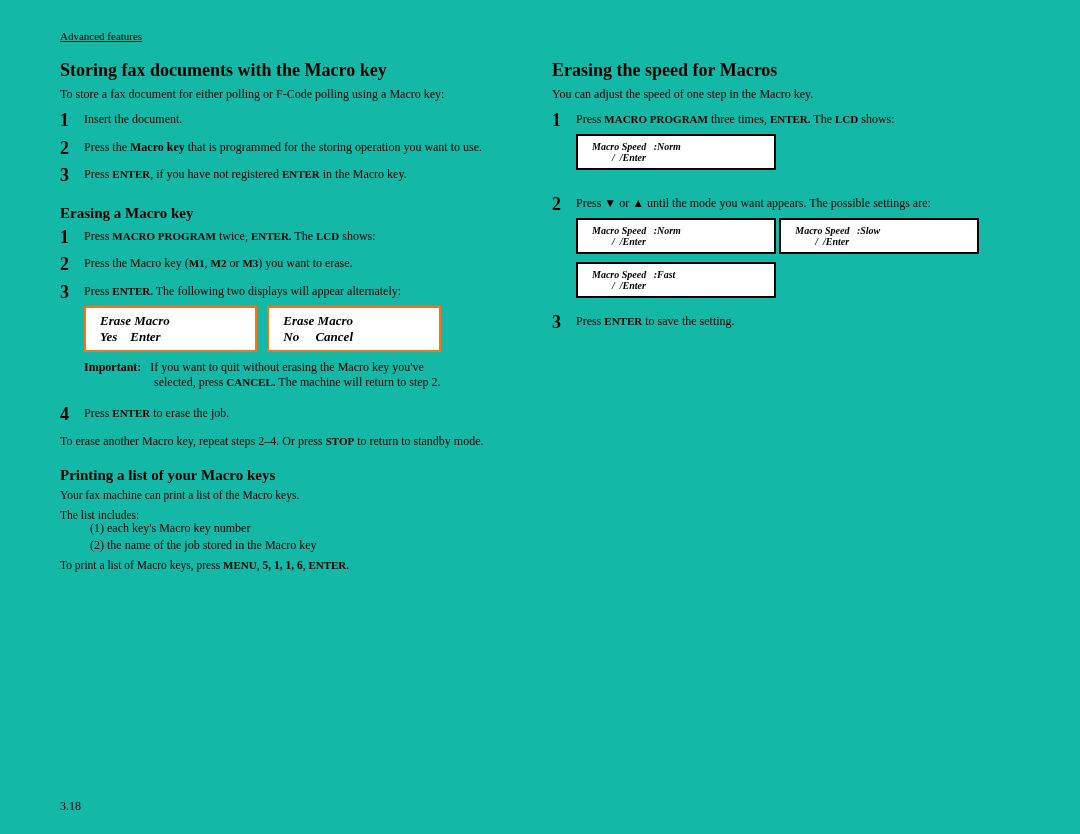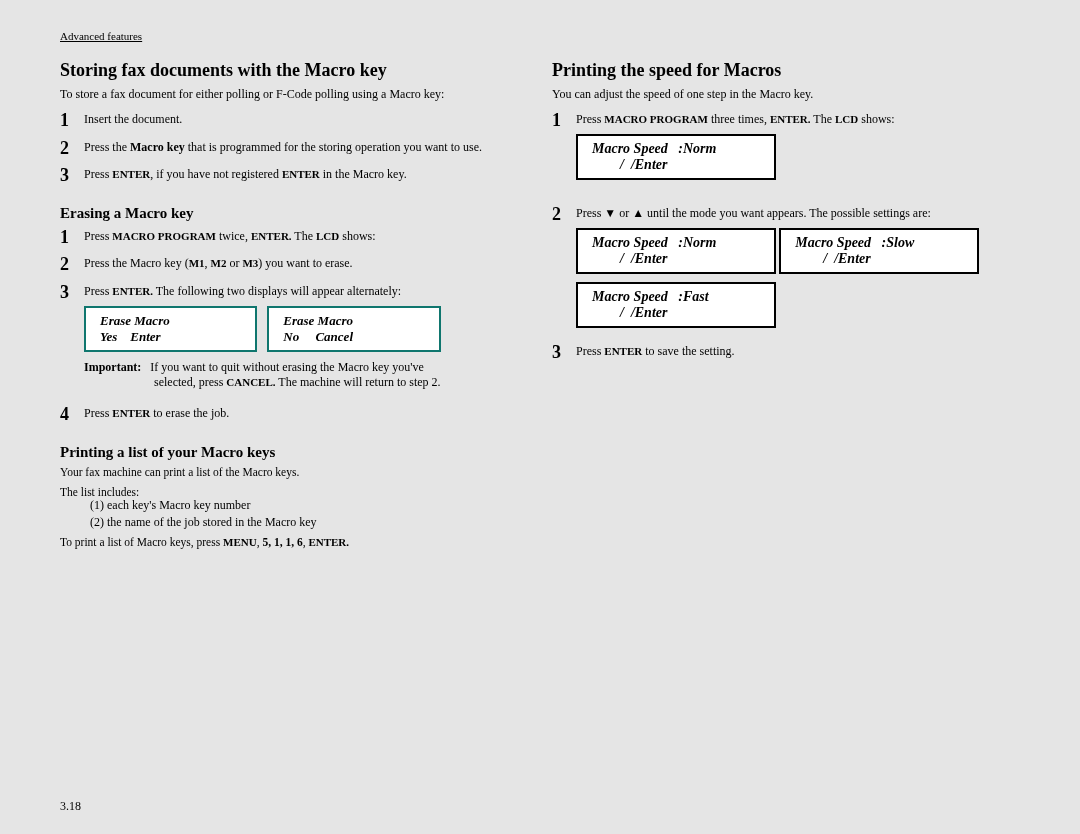--- a/index.html
+++ b/index.html
@@ -8,21 +8,21 @@
       font-family: Times New Roman, Times, serif;
       font-size: 13px;
       color: #000;
       width: 1080px;
       min-height: 834px;
       padding: 0;
     }
     .page {
       width: 1080px;
       min-height: 834px;
-      background: #e5e5e5;
+      background: #14b8a6;
       padding: 30px 60px 30px 60px;
       position: relative;
     }
     .breadcrumb {
       font-size: 11px;
       text-decoration: underline;
       margin-bottom: 18px;
       display: block;
     }
     .two-col {
@@ -78,21 +78,21 @@
       margin: 4px 0 4px 0;
       background: #fff;
       max-width: 220px;
     }
     .lcd-row-pair {
       display: flex;
       gap: 10px;
       margin: 6px 0;
     }
     .lcd-box-pair {
-      border: 2px solid #0f766e;
+      border: 2px solid #f97316;
       padding: 5px 14px;
       font-style: italic;
       font-weight: bold;
       font-size: 13px;
       background: #fff;
       flex: 1;
     }
     .important-block {
       margin: 8px 0 8px 0;
       font-size: 12px;
@@ -120,21 +120,21 @@
       font-size: 12px;
     }
     .right-lcd-group {
       margin: 6px 0 10px 0;
     }
     .right-lcd-box {
       border: 2px solid #000;
       padding: 5px 14px;
       font-style: italic;
       font-weight: bold;
-      font-size: 14px;
+      font-size: 10px;
       background: #fff;
       display: inline-block;
       min-width: 200px;
       margin-bottom: 8px;
     }
     .section-sep {
       margin-top: 14px;
     }
     .list-indent {
       margin-left: 30px;
@@ -204,39 +204,40 @@
               <span>&nbsp; If you want to quit without erasing the Macro key you've</span><br>
               <span style="display:inline-block; margin-left:70px;">selected, press <kbd>CANCEL.</kbd> The machine will return to step 2.</span>
             </div>
           </div>
         </div>
 
         <div class="step">
           <span class="step-num">4</span>
           <span class="step-text">Press <kbd>ENTER</kbd> to erase the job.</span>
         </div>
+        <p class="note-text">To erase another Macro key, repeat steps 2–4. Or press <kbd>STOP</kbd> to return to standby mode.</p>
       </div>
 
       <div class="section-sep">
         <h3>Printing a list of your Macro keys</h3>
         <p class="intro-text small-text">Your fax machine can print a list of the Macro keys.</p>
         <p class="small-text">The list includes:</p>
         <div class="list-indent">
           <div class="list-item">(1) each key's Macro key number</div>
           <div class="list-item">(2) the name of the job stored in the Macro key</div>
         </div>
         <p class="small-text" style="margin-top:6px;">To print a list of Macro keys, press <kbd>MENU</kbd>, <strong>5, 1, 1, 6</strong>, <kbd>ENTER.</kbd></p>
       </div>
 
     </div>
 
     <div class="col-right">
 
       <div>
-        <h2>Printing the speed for Macros</h2>
+        <h2>Erasing the speed for Macros</h2>
         <p class="intro-text">You can adjust the speed of one step in the Macro key.</p>
 
         <div class="step">
           <span class="step-num">1</span>
           <div>
             <span class="step-text">Press <kbd>MACRO PROGRAM</kbd> three times, <kbd>ENTER.</kbd> The <kbd>LCD</kbd> shows:</span>
             <div class="right-lcd-group">
               <div class="right-lcd-box">
                 <em><strong>Macro Speed&nbsp;&nbsp;&nbsp;:Norm</strong></em><br>
                 <em><strong>&nbsp;&nbsp;&nbsp;&nbsp;&nbsp;&nbsp;&nbsp;&nbsp;/&nbsp;&nbsp;/Enter</strong></em>

